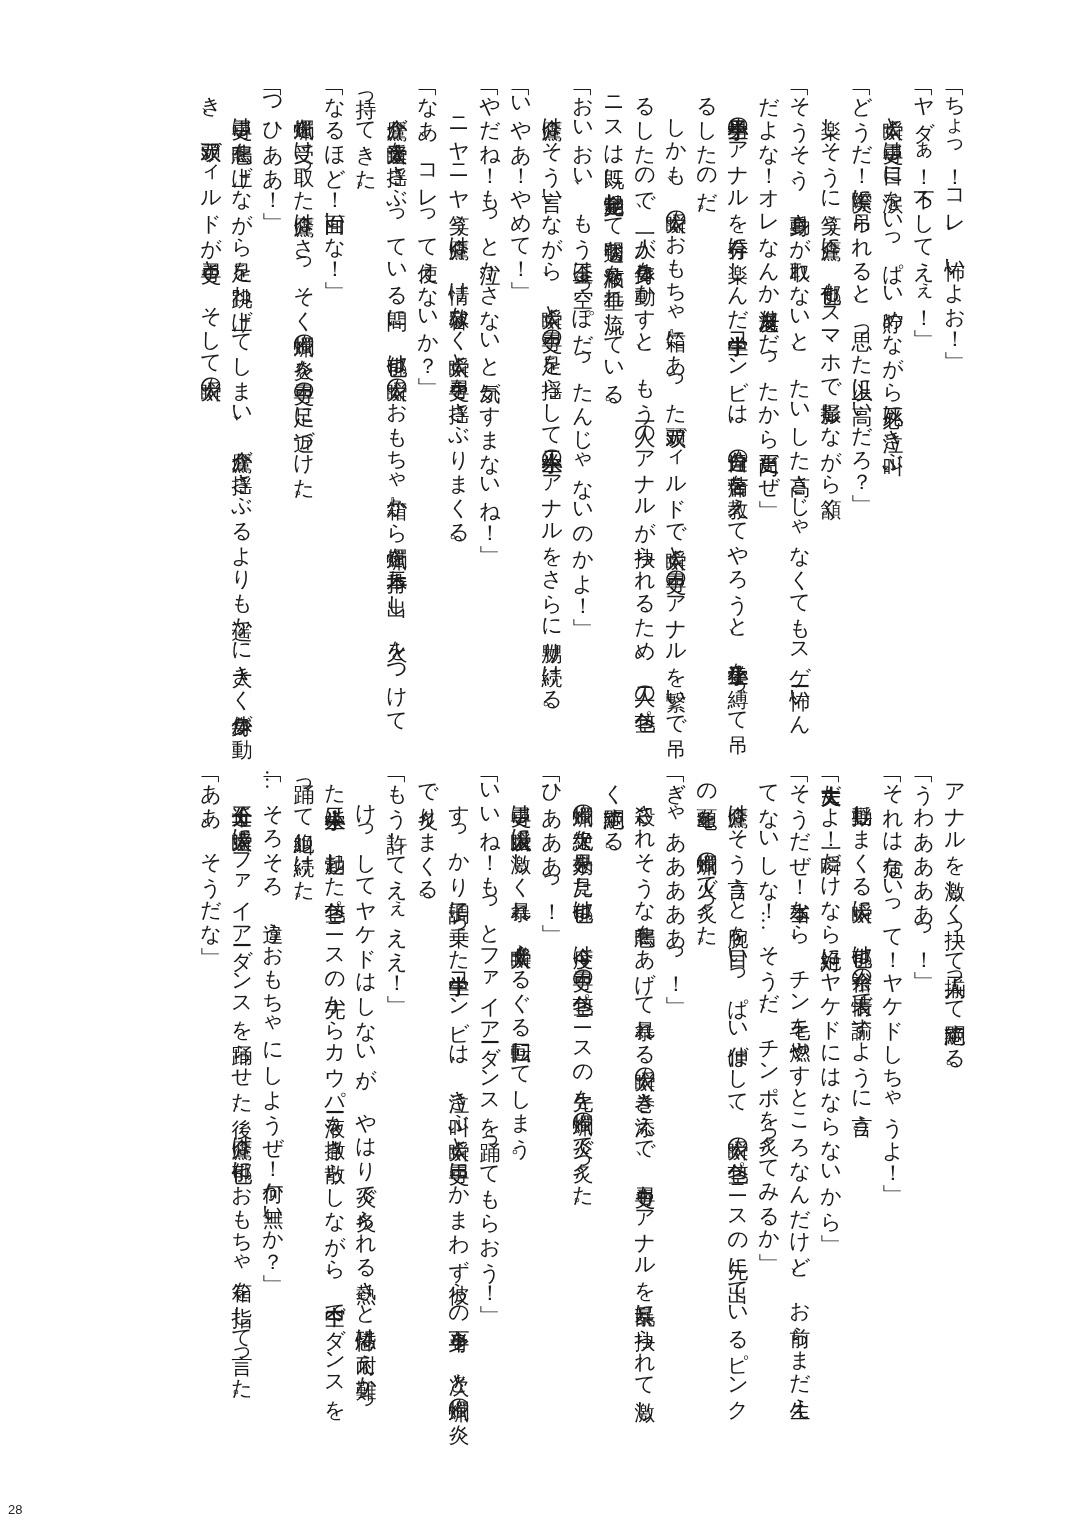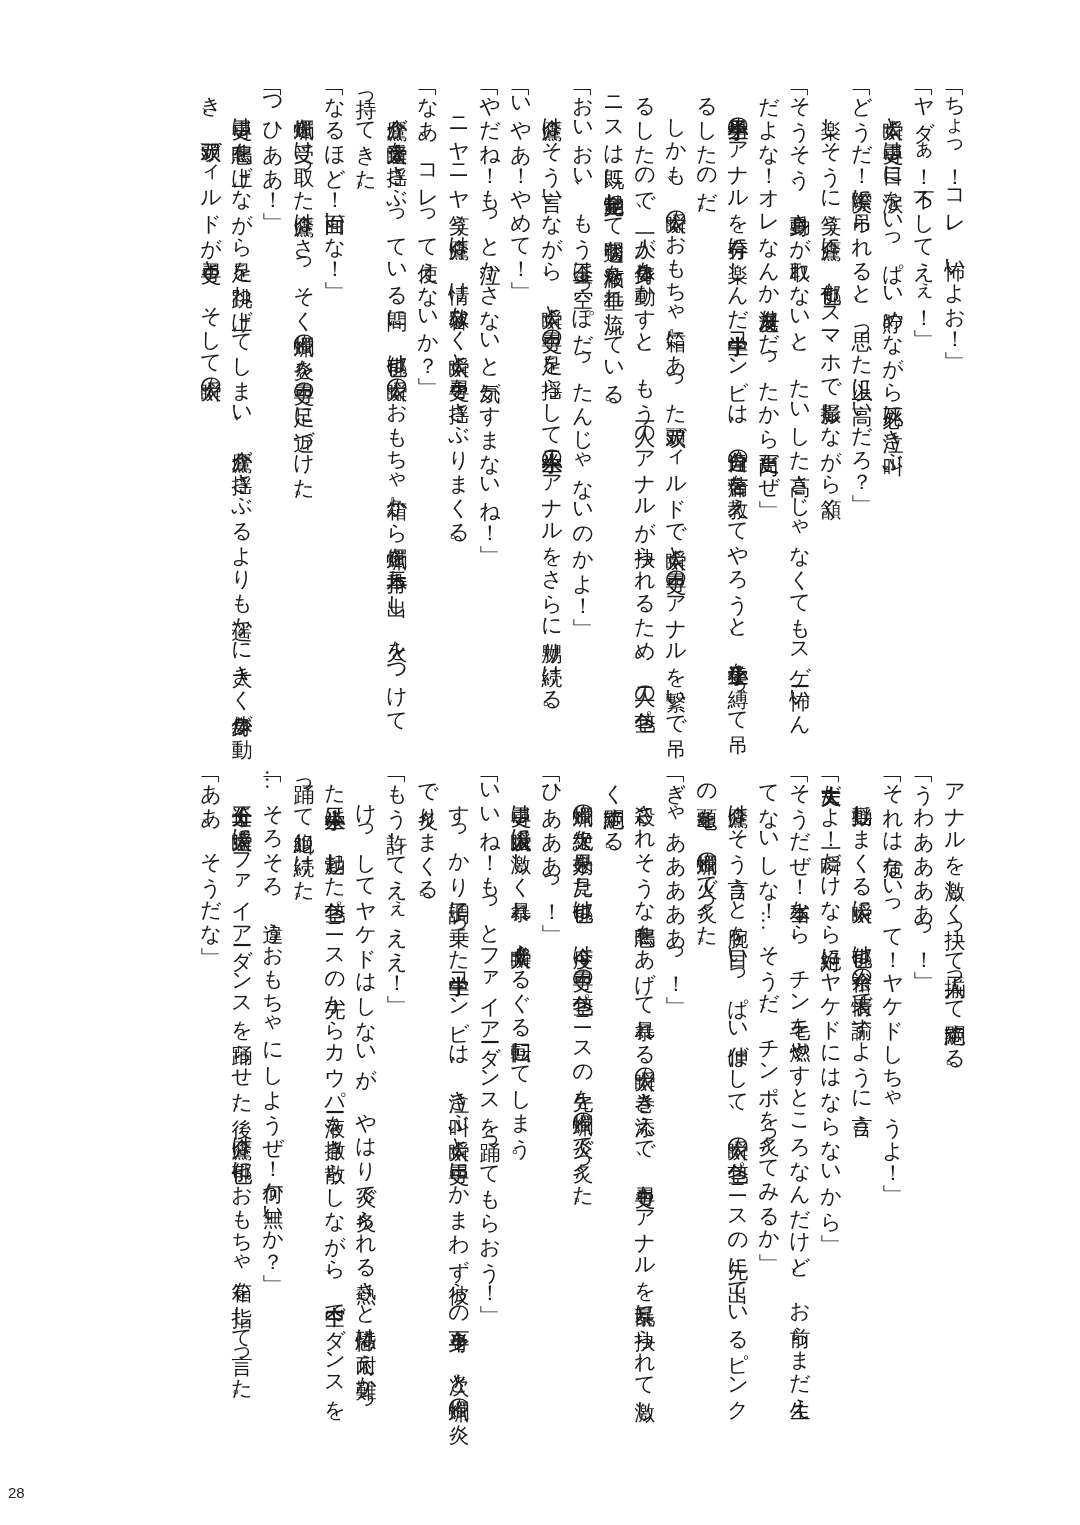--- a/index.html
+++ b/index.html
@@ -34,23 +34,23 @@
     margin: 0;
     padding: 0;
   }
   
   .vblock p.n { text-indent: 1em; }
   
   .vblock p.q, .vblock p.cont { text-indent: 0; }
   .page-number {
     position: absolute;
     left: 8px;
-    bottom: 24px;
+    bottom: 8px;
     font-family: "Liberation Sans", "DejaVu Sans", sans-serif;
-    font-size: 15px;
+    font-size: 13px;
     color: #222222;
   }
 </style>
 </head>
 <body>
 
 <div class="page">
 
   <div class="vblock block-top">
     <p class="q">「ちょっ！コレ、怖いよお！」</p>

